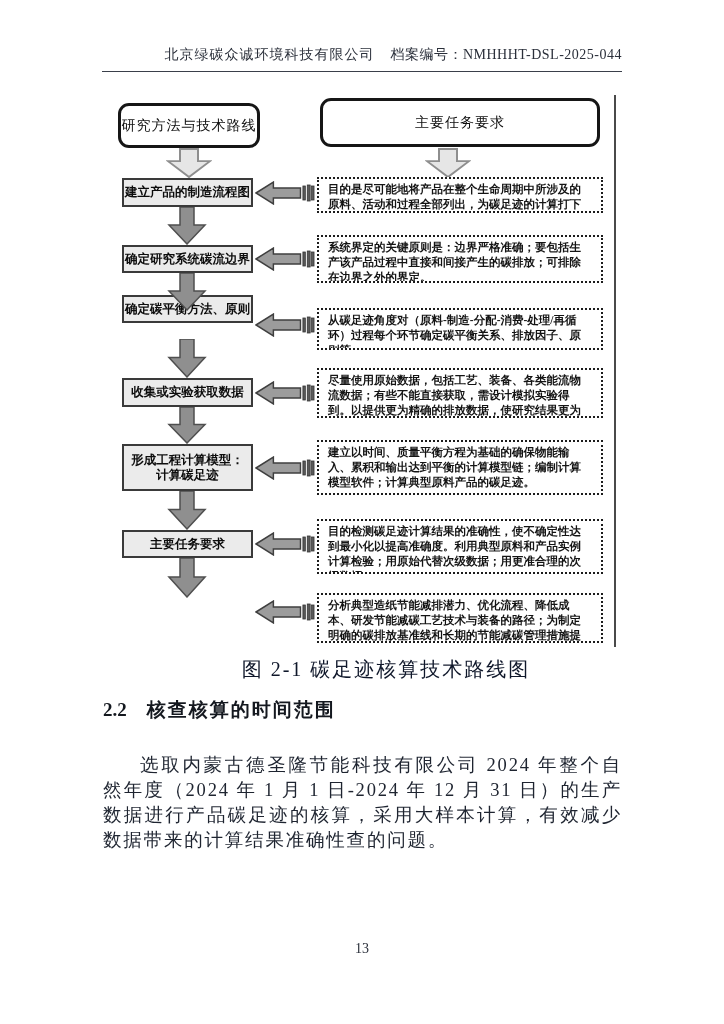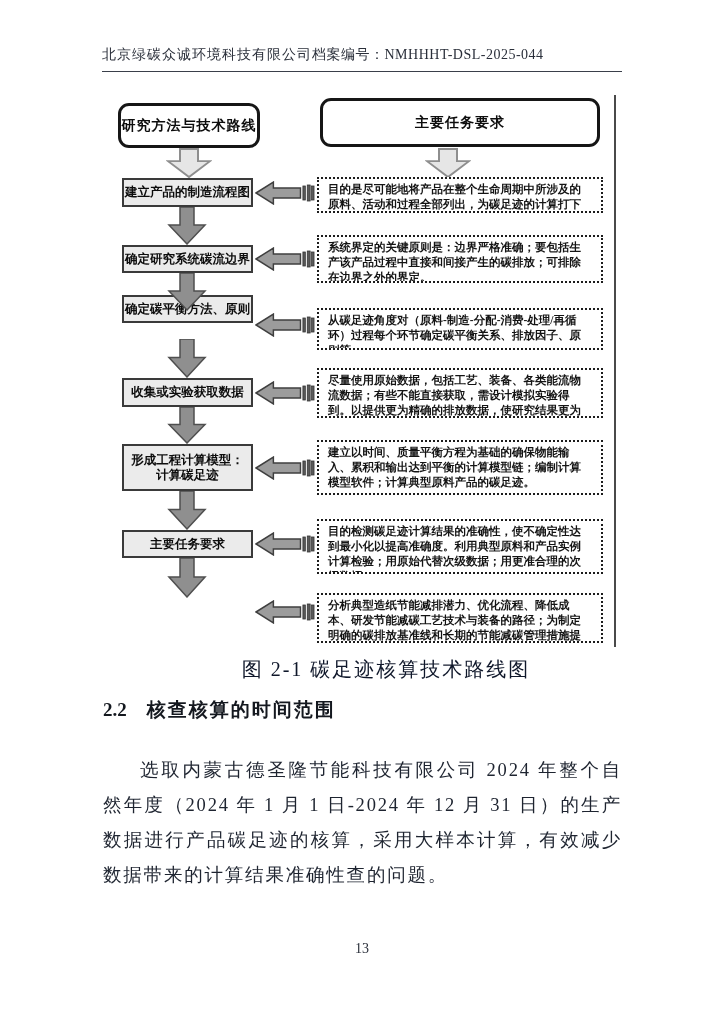--- a/index.html
+++ b/index.html
@@ -7,41 +7,41 @@
     position:relative;
     width:724px;height:1024px;
     background:#ffffff;
     font-family:"Liberation Serif","DejaVu Serif",serif;
     color:#1c222e;
     overflow:hidden;
   }
   
   .doc-header{
     position:absolute;left:102px;top:46px;width:520px;
-    display:flex;justify-content:flex-start;align-items:flex-end;
-    font-size:14px;color:#2a2f3a;letter-spacing:1px;
+    display:flex;justify-content:flex-end;align-items:flex-end;
+    font-size:14px;color:#2a2f3a;letter-spacing:1px;gap:16px;
   }
   .doc-header .docnum{letter-spacing:0.5px;}
   .header-rule{
     position:absolute;left:102px;top:71px;width:520px;height:0;
     border-top:1.5px solid #3a3f4a;
   }
   
   .flowchart{
     position:absolute;left:115px;top:95px;width:502px;height:556px;
     font-family:"Liberation Serif","DejaVu Serif",serif;
   }
   .img-border-right{
     position:absolute;left:499px;top:0;width:2px;height:552px;background:#4a4a4a;
   }
   .hdr-box{
     position:absolute;box-sizing:border-box;
     background:#ffffff;border:3px solid #161616;border-radius:11px;
     display:flex;align-items:center;justify-content:center;
-    font-weight:bold;font-size:14px;color:#0d0d0d;letter-spacing:1px;
+    font-weight:normal;font-size:14px;color:#0d0d0d;letter-spacing:1px;
   }
   .hdr-left{left:3px;top:8px;width:142px;height:45px;}
   .hdr-right{left:205px;top:3px;width:280px;height:49px;}
   .step-box{
     position:absolute;box-sizing:border-box;left:7px;width:131px;
     background:#ebebeb;border:2px solid #3a3a3a;
     display:flex;align-items:center;justify-content:center;text-align:center;
     font-weight:bold;font-size:12.5px;color:#0d0d0d;line-height:15px;
     white-space:pre-line;
   }
@@ -59,21 +59,21 @@
     position:absolute;left:0;top:656px;width:724px;
     text-align:center;font-size:20px;color:#0f172a;letter-spacing:2px;padding-left:24px;
   }
   .section-heading{
     position:absolute;left:103px;top:697px;width:520px;
     font-size:19px;font-weight:bold;color:#14181f;letter-spacing:2px;
   }
   .section-heading .sec-num{margin-right:20px;letter-spacing:0;}
   .body-paragraph{
     position:absolute;left:103px;top:734px;width:519px;
-    font-size:18.5px;line-height:35px;letter-spacing:1.8px;
+    font-size:18.5px;line-height:25px;letter-spacing:1.8px;
     text-align:justify;text-indent:2em;color:#1e2430;
   }
   .page-number{
     position:absolute;left:0;top:941px;width:724px;
     text-align:center;font-size:14px;color:#2a2f3a;
   }
 </style>
 </head>
 <body>
 

